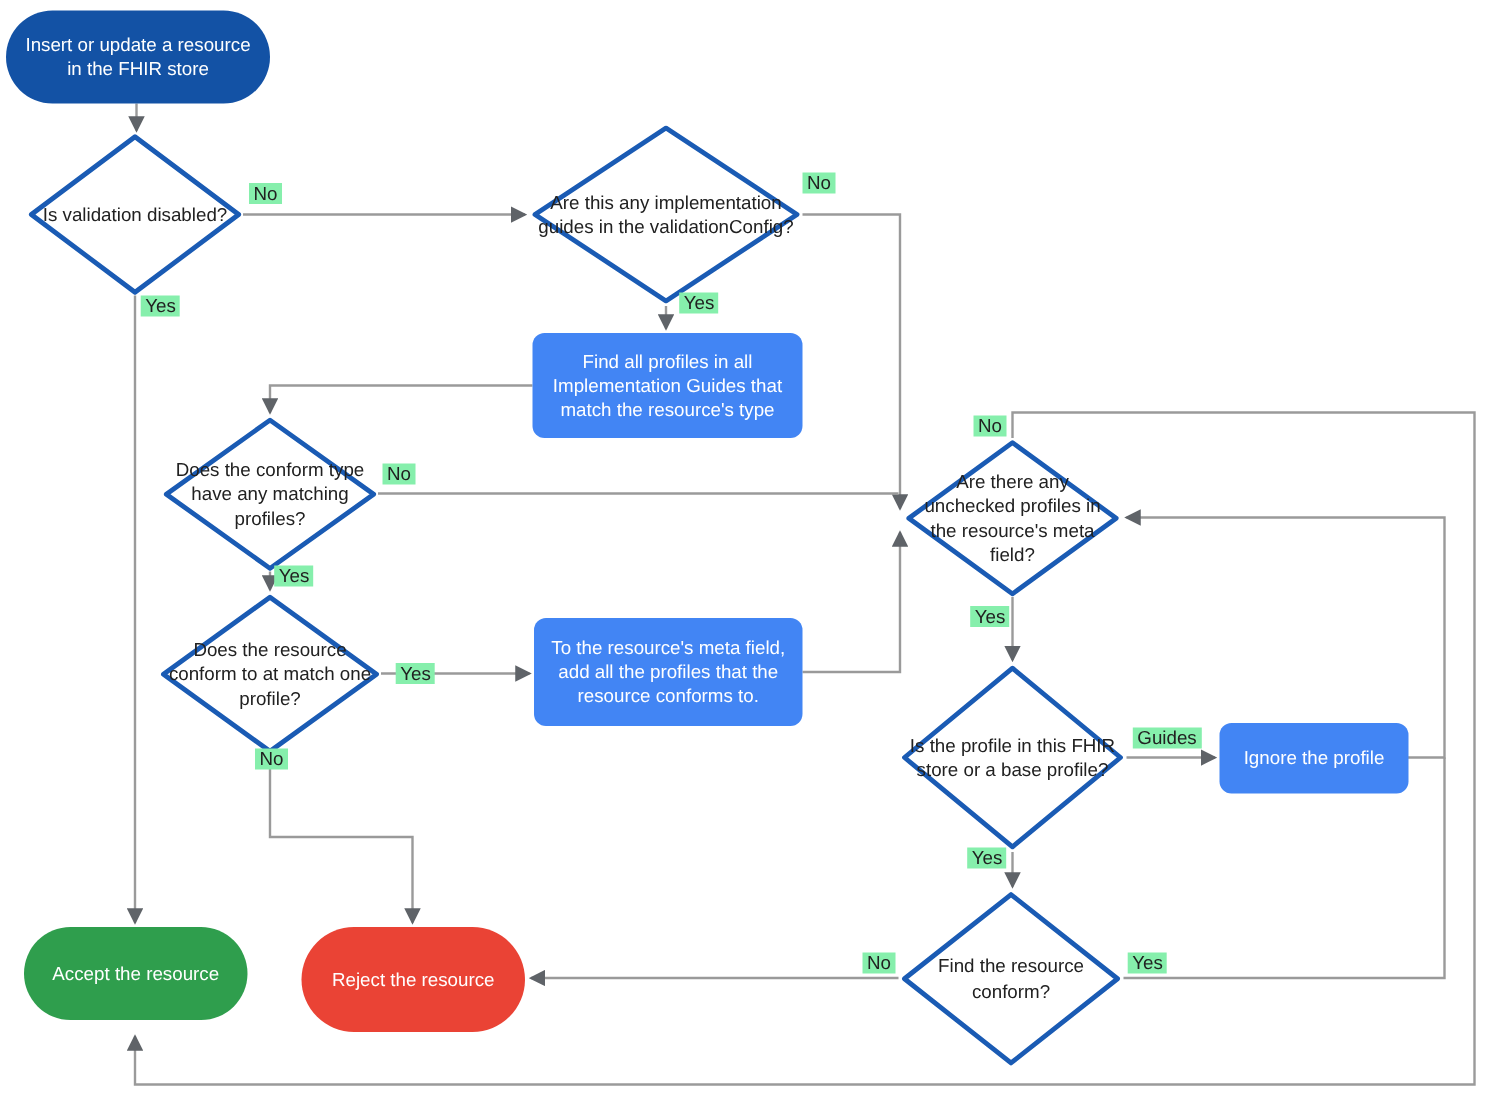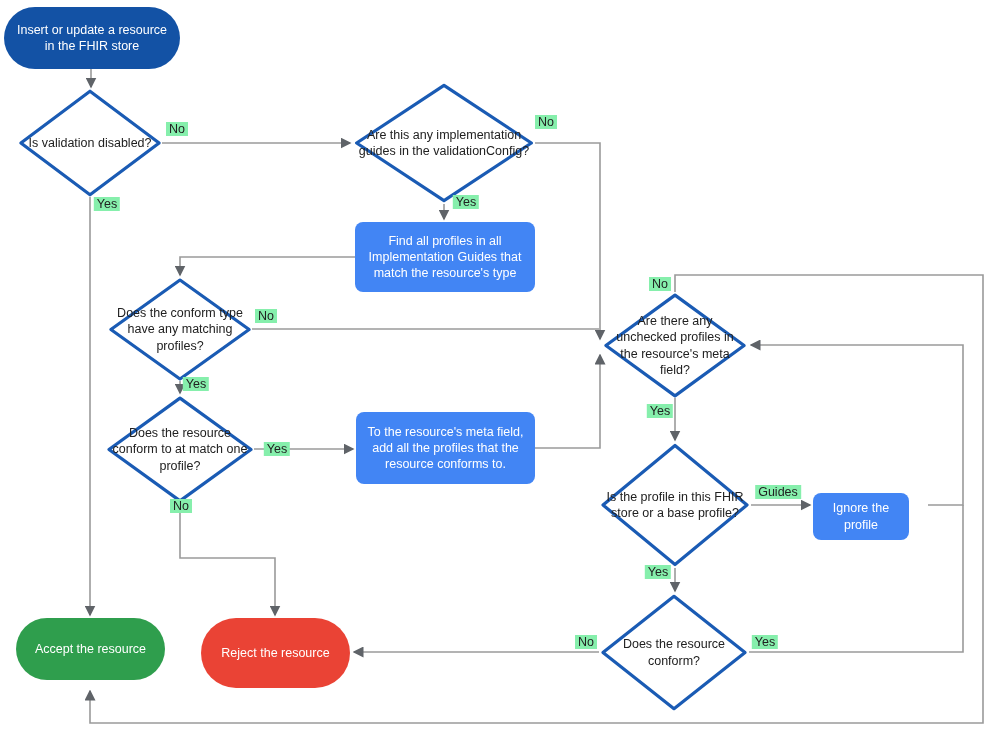--- a/index.html
+++ b/index.html
@@ -100,29 +100,29 @@
     <span style="max-width:126px;">Are there any unchecked profiles in the resource's meta field?</span>
   </div>
 
   <div class="node diamond" style="left:600px;top:443px;width:150px;height:124px;">
     <svg class="shape" viewBox="0 0 100 100" preserveAspectRatio="none">
         <polygon points="50,2 98,50 50,98 2,50"></polygon>
       </svg>
     <span style="max-width:140px;">Is the profile in this FHIR store or a base profile?</span>
   </div>
 
-  <div class="node process" style="left:813px;top:482px;width:96px;height:47px;margin-top:11px;">
+  <div class="node process" style="left:813px;top:482px;width:126px;height:47px;">
     <span>Ignore the profile</span>
   </div>
 
   <div class="node diamond" style="left:600px;top:594px;width:148px;height:117px;">
     <svg class="shape" viewBox="0 0 100 100" preserveAspectRatio="none">
         <polygon points="50,2 98,50 50,98 2,50"></polygon>
       </svg>
-    <span style="max-width:114px;">Does the resource conform?</span>
+    <span style="max-width:114px;">Find the resource conform?</span>
   </div>
 
   <div class="node stadium accept" style="left:16px;top:618px;width:149px;height:62px;">
     <span>Accept the resource</span>
   </div>
 
   <div class="node stadium reject" style="left:201px;top:618px;width:149px;height:70px;">
     <span>Reject the resource</span>
   </div>
 

